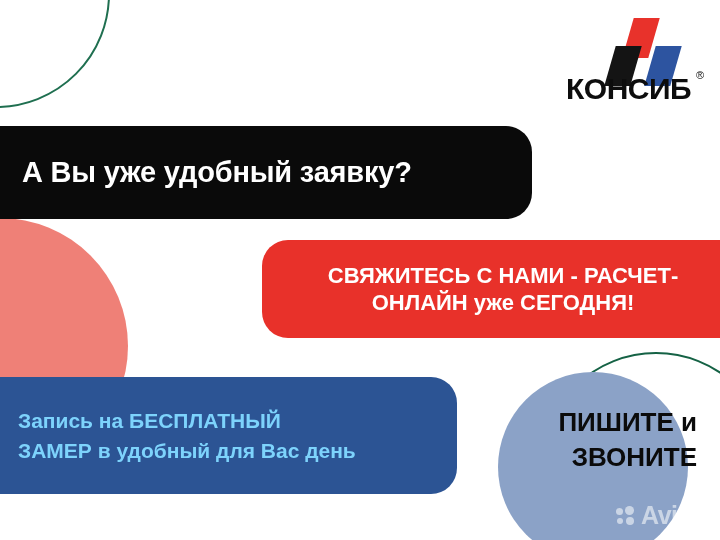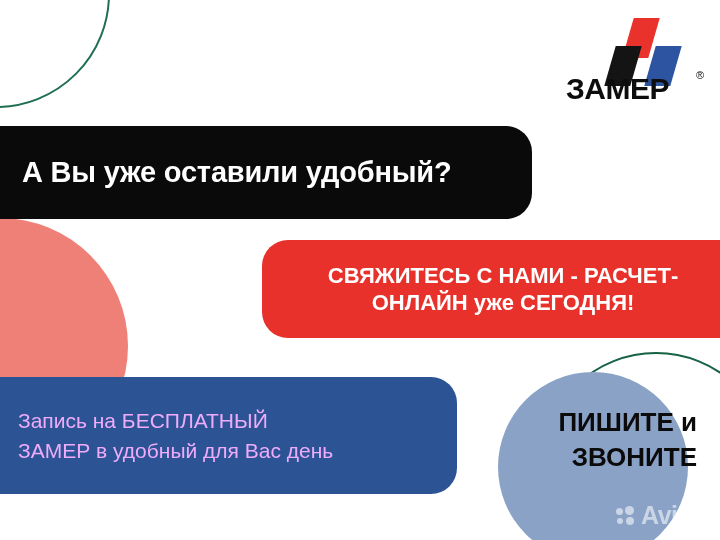--- a/index.html
+++ b/index.html
@@ -152,23 +152,23 @@
     left: -30px;
     top: 377px;
     width: 487px;
     height: 117px;
     background: #2c5494;
     border-radius: 0 26px 26px 0;
     padding-left: 48px;
     padding-right: 16px;
   }
   .banner-blue .banner-text {
-    color: #f0abfc;
+    color: #7dd3fc;
     font-size: 21px;
-    font-weight: normal;
+    font-weight: bold;
     line-height: 30px;
   }
 
   
   .circle-cta {
     position: absolute;
     left: 493px;
     top: 405px;
     width: 204px;
     text-align: right;
@@ -221,26 +221,26 @@
   <div class="deco-salmon-circle"></div>
   <div class="deco-green-ring-br"></div>
   <div class="deco-blue-circle"></div>
 
   <div class="logo">
     <div class="logo-marks">
       <span class="para red"></span>
       <span class="para black"></span>
       <span class="para blue"></span>
     </div>
-    <div class="logo-word">ЗАМЕР</div>
+    <div class="logo-word">КОНСИБ</div>
     <div class="logo-reg">®</div>
   </div>
 
   <div class="banner banner-black">
-    <span class="banner-text">А Вы уже оставили удобный?</span>
+    <span class="banner-text">А Вы уже удобный заявку?</span>
   </div>
 
   <div class="banner banner-red">
     <span class="banner-text">СВЯЖИТЕСЬ С НАМИ - РАСЧЕТ-
 ОНЛАЙН уже СЕГОДНЯ!</span>
   </div>
 
   <div class="banner banner-blue">
     <span class="banner-text">Запись на БЕСПЛАТНЫЙ
 ЗАМЕР в удобный для Вас день</span>

